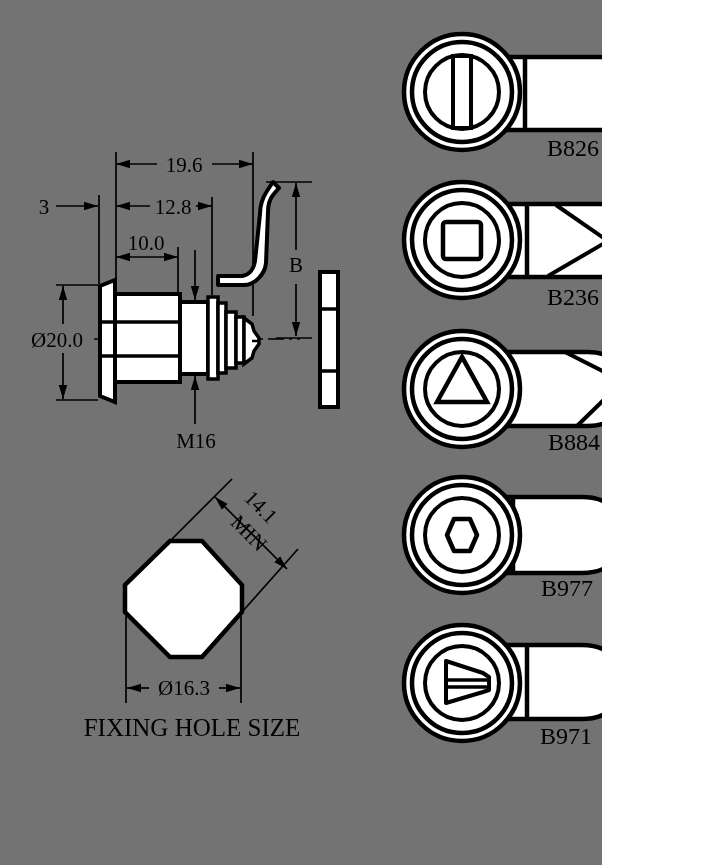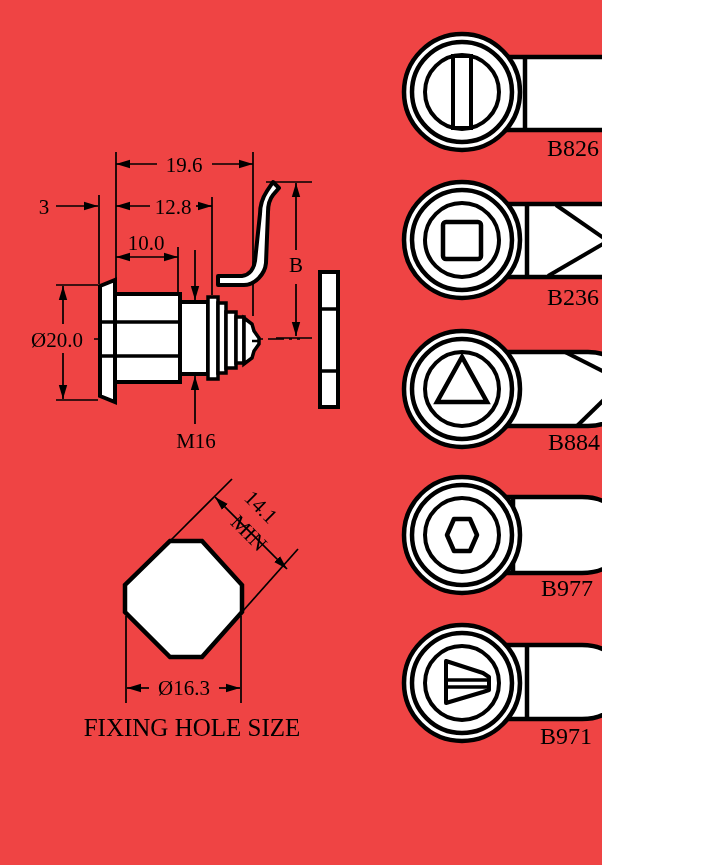--- a/index.html
+++ b/index.html
@@ -1,16 +1,16 @@
 <!DOCTYPE html>
 <html><head>
 <meta charset="utf-8">
 <style>
   html,body{margin:0;padding:0;background:#ffffff;}
-  .sheet{position:relative;width:602px;height:865px;background:#ef4444;overflow:hidden;}
+  .sheet{position:relative;width:602px;height:865px;background:#737373;overflow:hidden;}
   svg{display:block;}
   .t-dim{font:21px "Liberation Serif", serif;fill:#000;}
   .t-lbl{font:24px "Liberation Serif", serif;fill:#000;}
   .t-cap{font:25px "Liberation Serif", serif;fill:#000;}
 </style>
 </head>
 <body>
 
 <div class="sheet">
 <svg width="704" height="865" viewBox="0 0 704 865">

